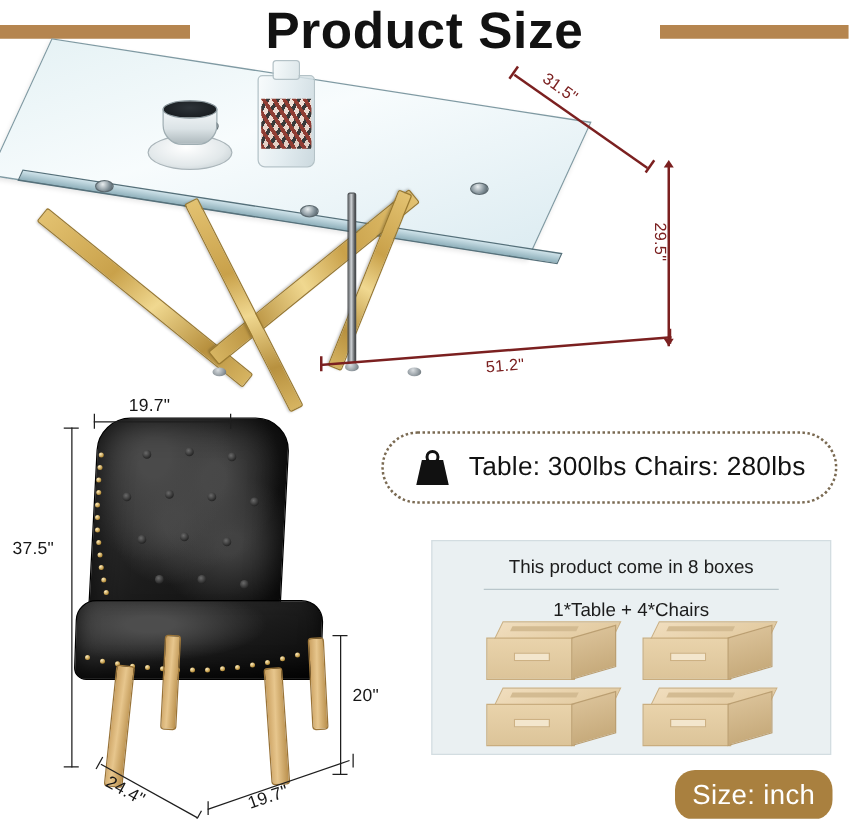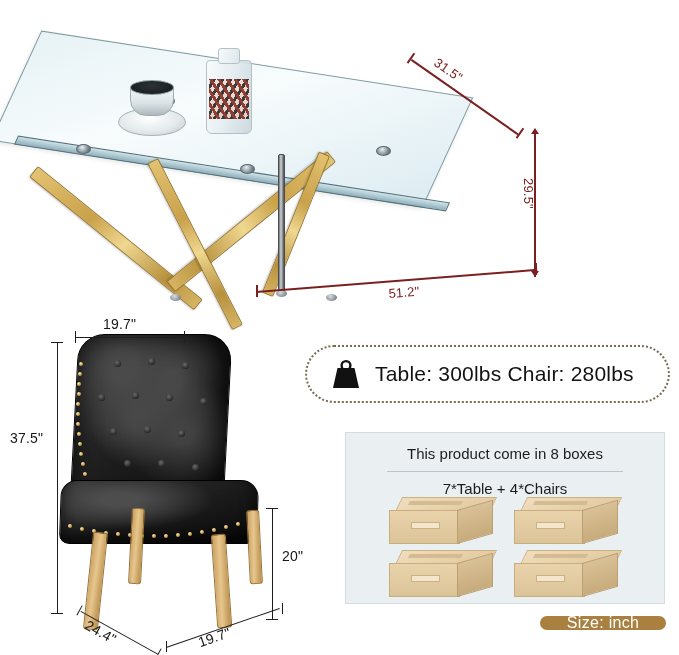--- a/index.html
+++ b/index.html
@@ -196,31 +196,36 @@
     position:absolute;left:18%;top:9%;width:48%;height:4px;
     background:#d3bb92;transform:skewX(-26deg);
   }
   .carton .label{
     position:absolute;left:20%;top:54%;width:24%;height:9%;
     background:#f3e6cd;border:1px solid #cdb183;
   }
 
   
   #size-badge{
-    position:absolute;left:540px;top:616px;width:126px;height:14px;
+    position:absolute;left:540px;top:616px;width:126px;height:40px;
     background:#a9803f;border-radius:16px;
     display:flex;align-items:center;justify-content:center;
-    color:#ffffff;font-size:16px;letter-spacing:.3px;
+    color:#ffffff;font-size:22px;letter-spacing:.3px;
   }
 </style>
 </head>
 <body>
 
 <div class="stage">
 
+  <div class="hdr">
+    <div class="hdr-bar left"></div>
+    <div class="hdr-bar right"></div>
+    <div class="hdr-title">Product Size</div>
+  </div>
 
   <div class="ill" id="table-illus">
 
     <div class="glass-top"></div>
     <div class="glass-edge"></div>
 
     <div class="leg" style="left:30px;top:120px;width:210px;height:12px;transform:rotate(39deg);transform-origin:left top;"></div>
     <div class="leg" style="left:328px;top:116px;width:205px;height:12px;transform:rotate(141deg);transform-origin:left top;"></div>
     <div class="leg" style="left:150px;top:112px;width:185px;height:10px;transform:rotate(63deg);transform-origin:left top;"></div>
     <div class="leg" style="left:322px;top:110px;width:150px;height:10px;transform:rotate(112deg);transform-origin:left top;"></div>
@@ -358,27 +363,27 @@
     <div class="cap" style="left:166px;top:641px;width:1.3px;height:11px;"></div>
     <div class="cap" style="left:282px;top:603px;width:1.3px;height:11px;"></div>
     <div class="dim-txt" style="left:196px;top:635px;transform:rotate(-19deg);transform-origin:left top;">19.7"</div>
   </div>
 
   <div id="capacity">
     <svg class="weight-icon" viewBox="0 0 34 30">
       <circle cx="17" cy="6.5" r="4.4" fill="none" stroke="#111" stroke-width="2.4"></circle>
       <path d="M8.5 9 H25.5 L30 29 H4 Z" fill="#111"></path>
     </svg>
-    <span id="capacity-text">Table: 300lbs  Chair: 280lbs</span>
+    <span id="capacity-text">Table: 300lbs  Chairs: 280lbs</span>
   </div>
 
   <div id="boxes-panel">
     <div id="boxes-title">This product come in 8 boxes</div>
     <div id="boxes-divider"></div>
-    <div id="boxes-sub">7*Table + 4*Chairs</div>
+    <div id="boxes-sub">1*Table + 4*Chairs</div>
 
     <div class="box-grid">
       <div class="carton">
         <div class="top"></div>
         <div class="tape"></div>
         <div class="front"></div>
         <div class="side"></div>
         <div class="label"></div>
       </div>
       <div class="carton">

